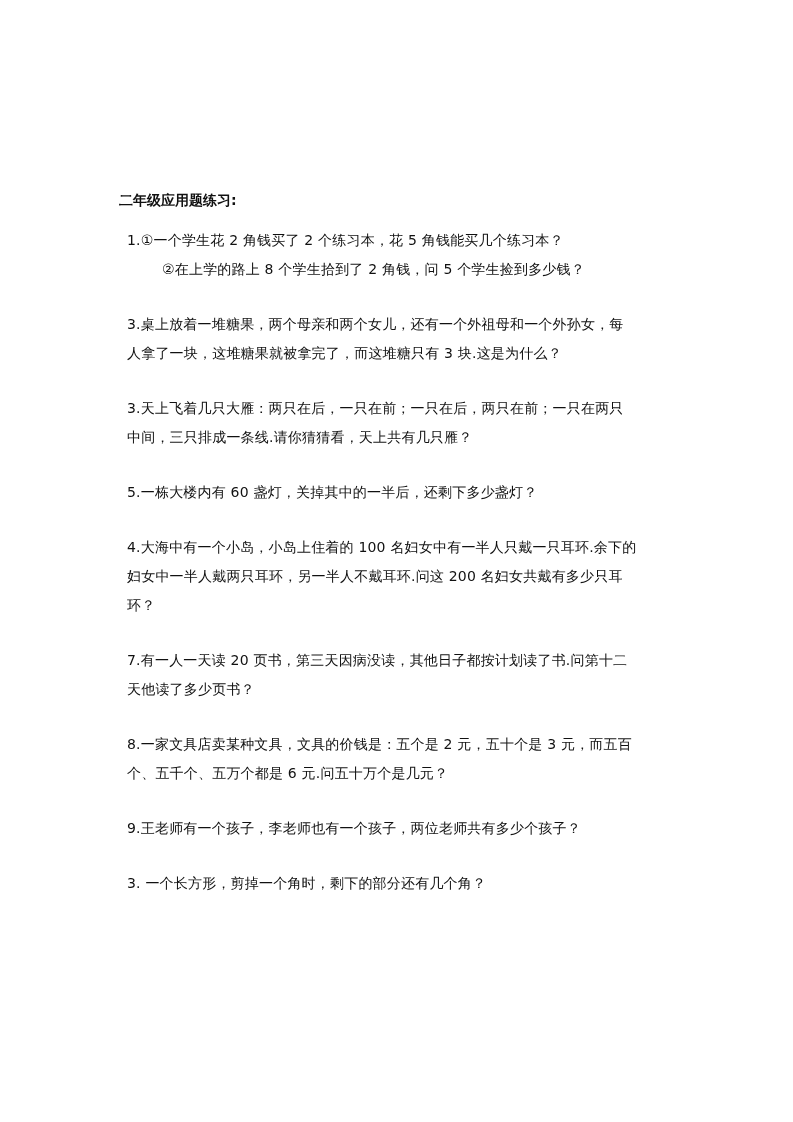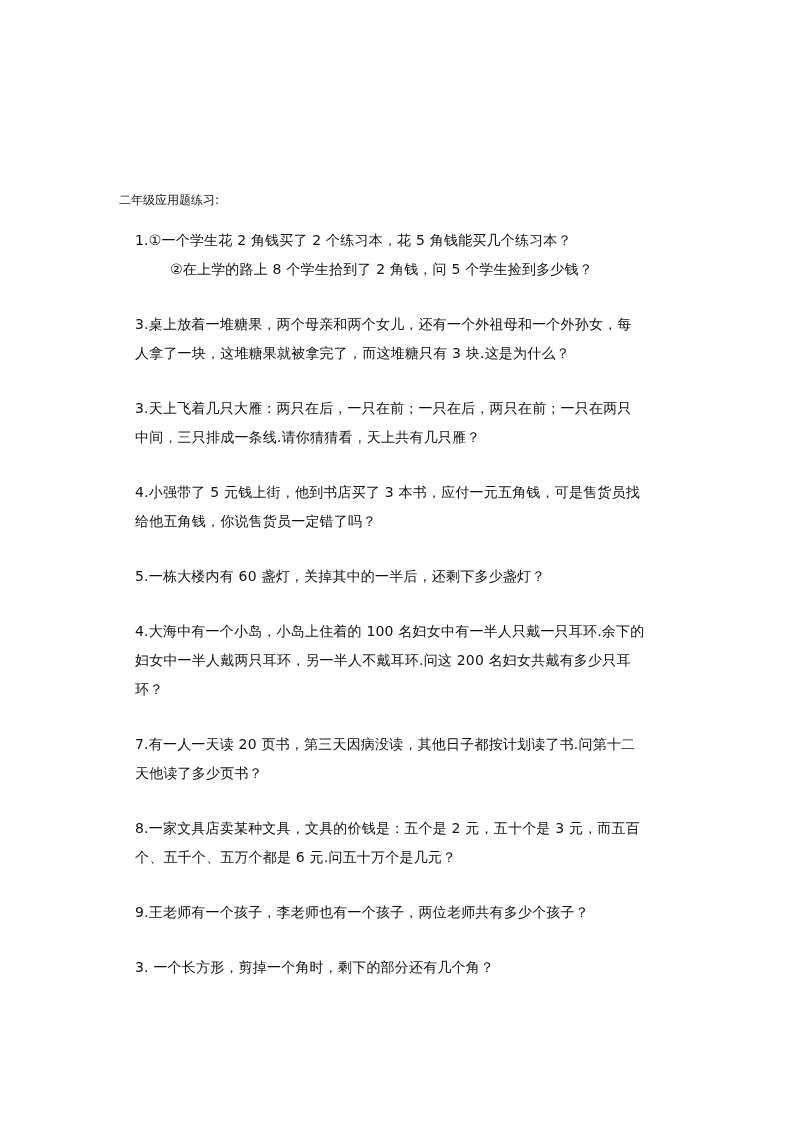--- a/index.html
+++ b/index.html
@@ -1,20 +1,20 @@
 <!DOCTYPE html>
 <html><head>
   <meta charset="utf-8">
   <style>
     html, body { margin: 0; padding: 0; background: #ffffff; }
     body { width: 793px; height: 1122px; position: relative; overflow: hidden;
       font-family: "DejaVu Sans", "Liberation Sans", sans-serif; color: #111; }
     .page { position: absolute; left: 119px; top: 188px; width: 560px; }
-    .title { font-size: 12px; line-height: 24px; margin: 0 0 14px 0; font-weight: normal; }
-    .q { font-size: 14px; line-height: 29px; margin: 0 0 26px 16px; text-align: justify; text-align-last: left; letter-spacing: 0.2px; }
+    .title { font-size: 14px; line-height: 24px; margin: 0 0 14px 0; font-weight: bold; }
+    .q { font-size: 14px; line-height: 29px; margin: 0 0 26px 8px; text-align: justify; text-align-last: left; letter-spacing: 0.2px; }
     .q .line { display: block; white-space: nowrap; }
     .q .indent { padding-left: 35px; }
   </style>
 </head>
 <body>
 
 <div class="page">
   <div class="title">二年级应用题练习:</div>
 
   <div class="q">
@@ -25,24 +25,20 @@
   <div class="q">
     <span class="line">3.桌上放着一堆糖果，两个母亲和两个女儿，还有一个外祖母和一个外孙女，每</span>
     <span class="line">人拿了一块，这堆糖果就被拿完了，而这堆糖只有 3 块.这是为什么？</span>
   </div>
 
   <div class="q">
     <span class="line">3.天上飞着几只大雁：两只在后，一只在前；一只在后，两只在前；一只在两只</span>
     <span class="line">中间，三只排成一条线.请你猜猜看，天上共有几只雁？</span>
   </div>
 
-  <div class="q">
-    <span class="line">4.小强带了 5 元钱上街，他到书店买了 3 本书，应付一元五角钱，可是售货员找</span>
-    <span class="line">给他五角钱，你说售货员一定错了吗？</span>
-  </div>
 
   <div class="q">
     <span class="line">5.一栋大楼内有 60 盏灯，关掉其中的一半后，还剩下多少盏灯？</span>
   </div>
 
   <div class="q">
     <span class="line">4.大海中有一个小岛，小岛上住着的 100 名妇女中有一半人只戴一只耳环.余下的</span>
     <span class="line">妇女中一半人戴两只耳环，另一半人不戴耳环.问这 200 名妇女共戴有多少只耳</span>
     <span class="line">环？</span>
   </div>

